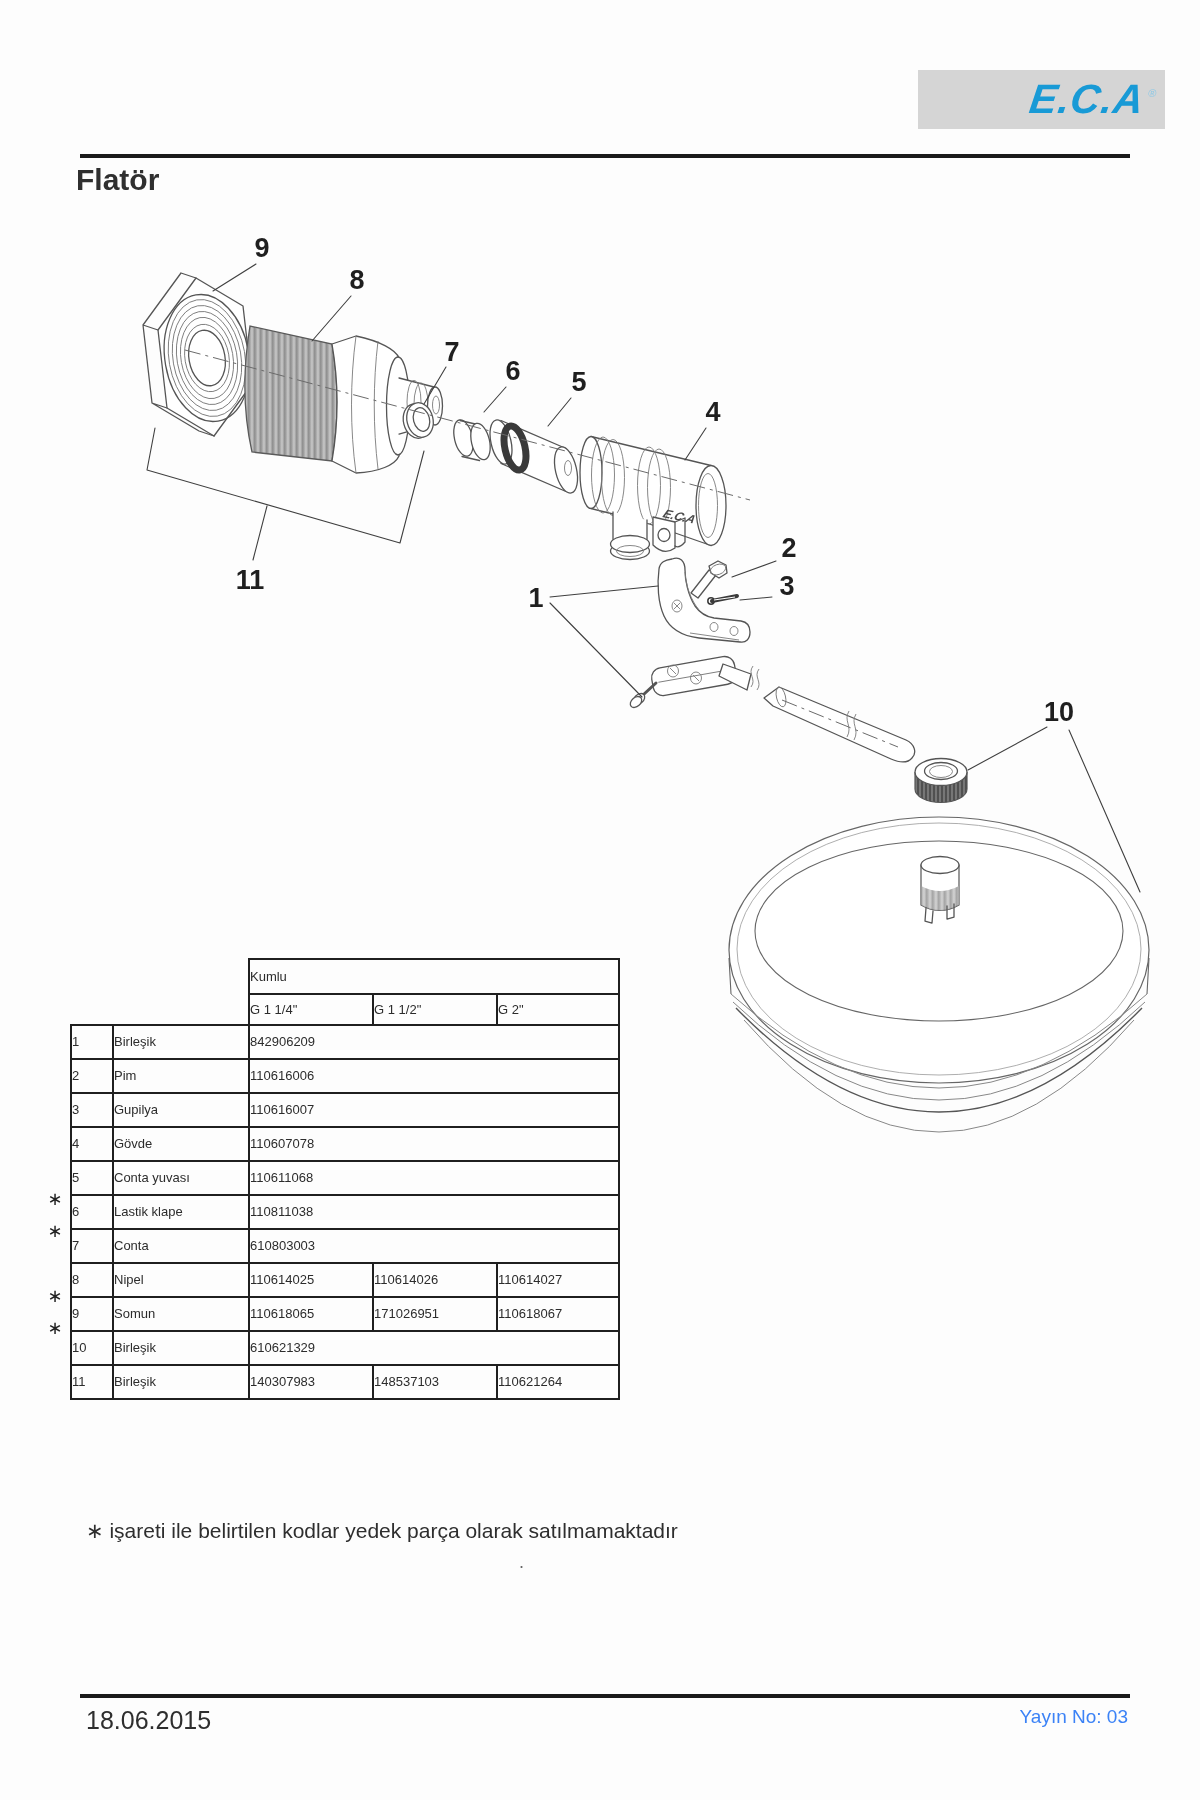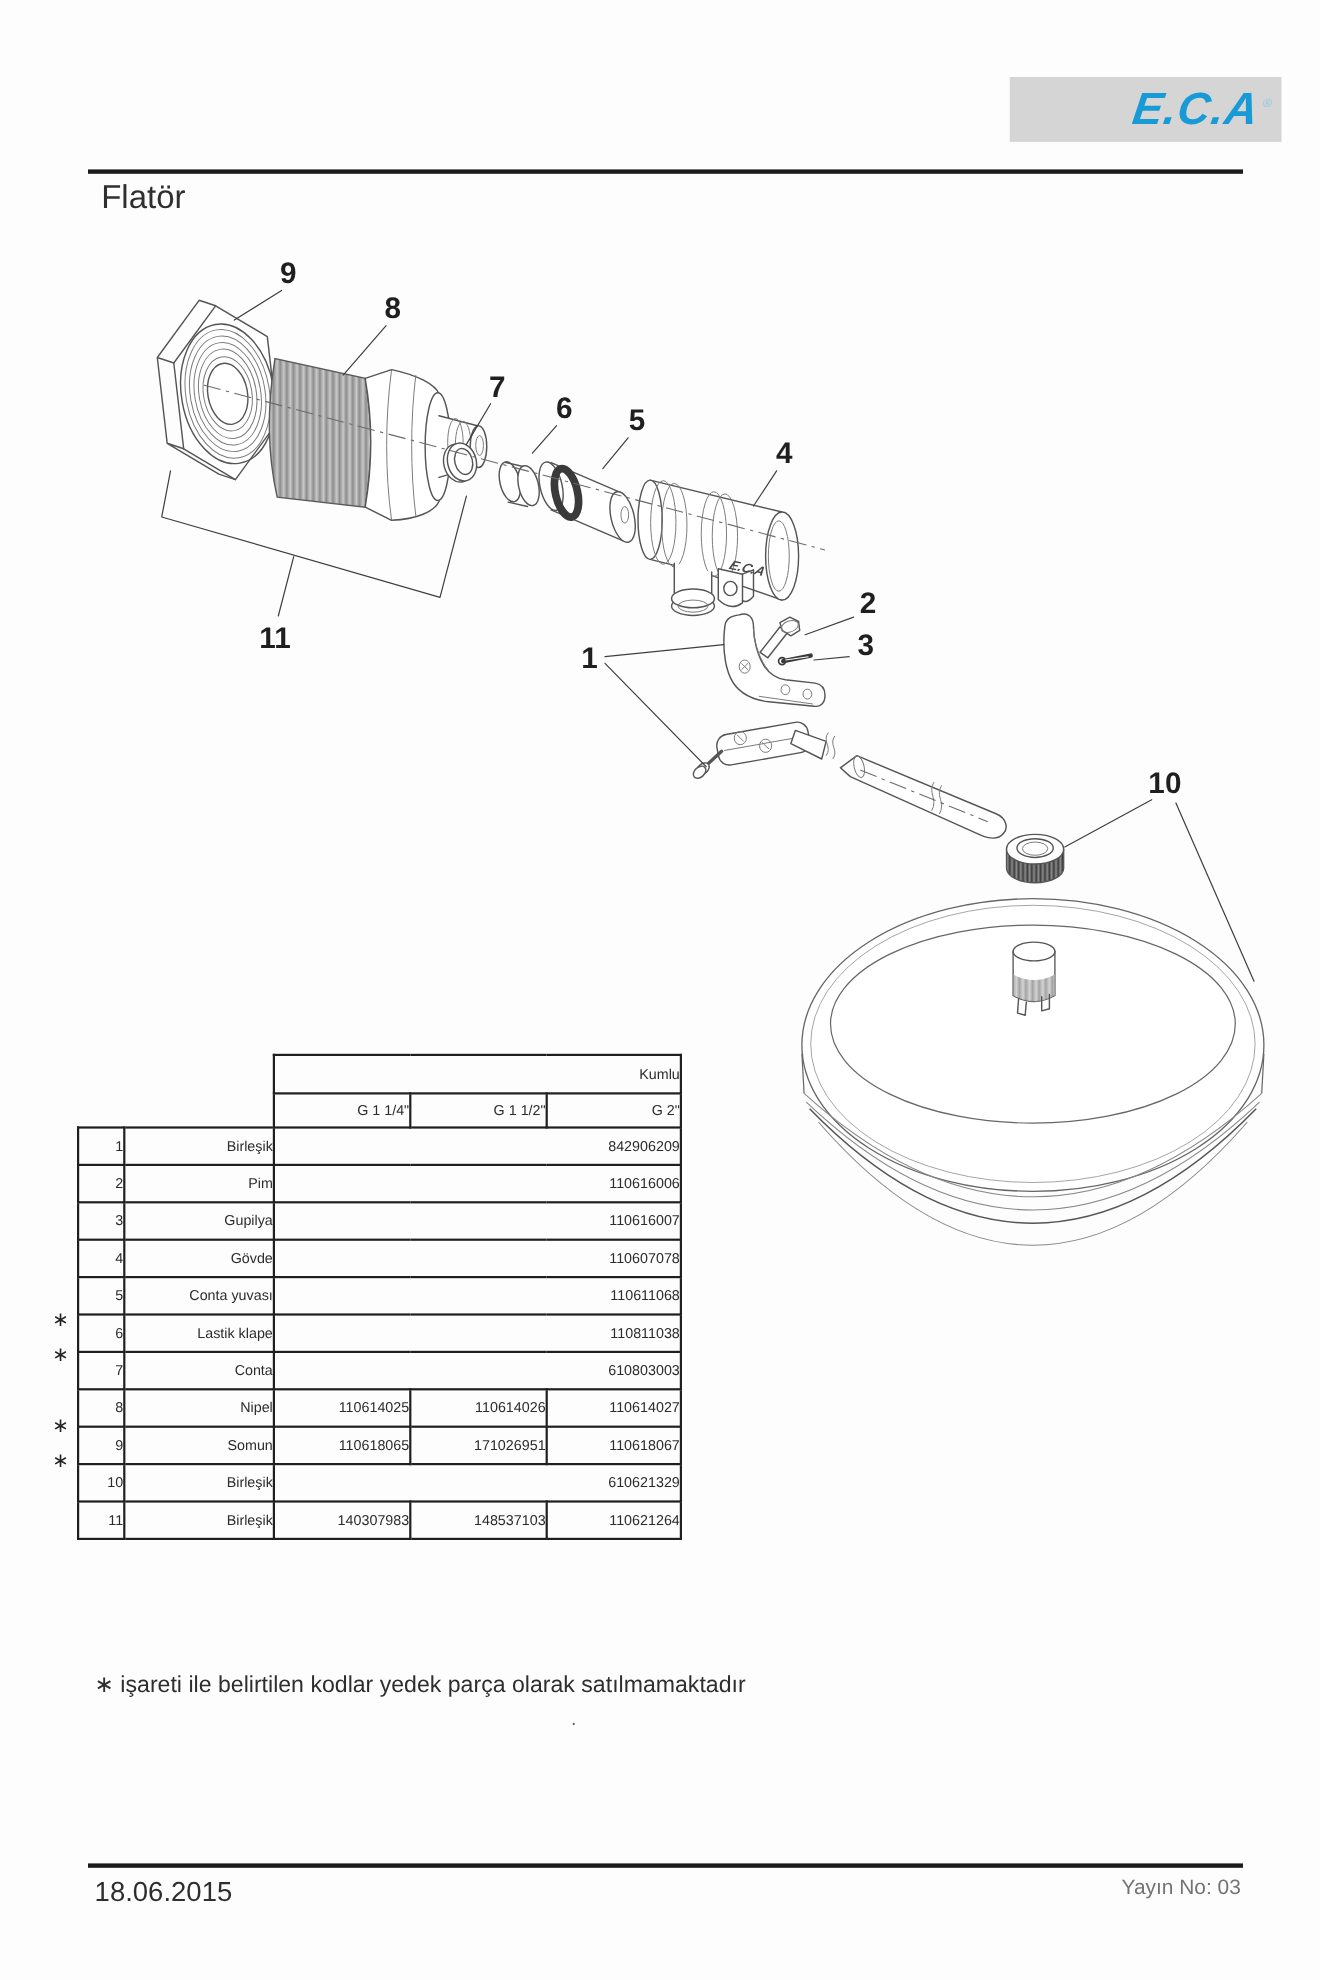--- a/index.html
+++ b/index.html
@@ -7,34 +7,34 @@
         font-family:"Liberation Sans",sans-serif;overflow:hidden;}
   
   .logo-box{position:absolute;left:918px;top:70px;width:247px;height:59px;background:#d5d5d5;
             display:flex;align-items:center;justify-content:flex-end;padding-right:12px;box-sizing:border-box;}
   .logo-text{font-style:italic;font-weight:bold;font-size:41px;color:#189ad6;letter-spacing:1px;
              transform:skewX(-8deg);line-height:1;white-space:nowrap;}
   .logo-reg{font-size:11px;color:#8cc8e6;position:relative;top:-16px;left:3px;font-style:normal;font-weight:normal;}
   .rule{position:absolute;left:80px;width:1050px;height:4px;background:#1b1b1b;}
   .rule-top{top:154px;}
   .rule-bottom{top:1694px;}
-  .page-title{position:absolute;left:92px;top:163px;font-size:30px;color:#2f2f2f;}
+  .page-title{position:absolute;left:76px;top:163px;font-size:30px;color:#2f2f2f;font-weight:bold;}
   
   .parts-table{position:absolute;left:70px;top:958px;border-collapse:collapse;table-layout:fixed;
                font-size:13px;color:#2c2c2c;}
-  .parts-table td{border:2px solid #1f1f1f;text-align:right;vertical-align:middle;padding:0;
+  .parts-table td{border:2px solid #1f1f1f;text-align:left;vertical-align:middle;padding:0;
                   height:32px;line-height:1.05;overflow:hidden;}
   .parts-table td.ghost{border:none;}
   .parts-table tr.r1 td{height:33px;}
   .parts-table tr.r2 td{height:29px;}
   .star{position:absolute;font-size:18px;color:#222;transform:translate(-50%,-50%);}
   .footnote{position:absolute;left:86px;top:1519px;font-size:21px;color:#2e2e2e;}
   .stray{position:absolute;left:519px;top:1552px;font-size:18px;color:#666;}
   .footer-date{position:absolute;left:86px;top:1706px;font-size:25px;color:#2e2e2e;}
-  .footer-issue{position:absolute;right:72px;top:1706px;font-size:19px;color:#737373;}
+  .footer-issue{position:absolute;right:72px;top:1706px;font-size:19px;color:#3b82f6;}
   
   svg.diagram{position:absolute;left:0;top:0;}
   .ln{stroke:#555;fill:none;stroke-width:1.3;stroke-linecap:round;stroke-linejoin:round;}
   .fw{fill:#fff;stroke:#555;stroke-width:1.3;stroke-linejoin:round;}
   .thin{stroke:#7a7a7a;stroke-width:0.9;fill:none;}
   .thin2{stroke:#888;stroke-width:1;fill:none;}
   .ld{stroke:#3f3f3f;stroke-width:1.1;fill:none;stroke-linecap:round;stroke-linejoin:round;}
   .cl{stroke:#6b6b6b;stroke-width:1;fill:none;stroke-dasharray:16 5 3 5;}
   .num{font-family:"Liberation Sans",sans-serif;font-size:27px;font-weight:600;fill:#1f1f1f;}
 </style>

